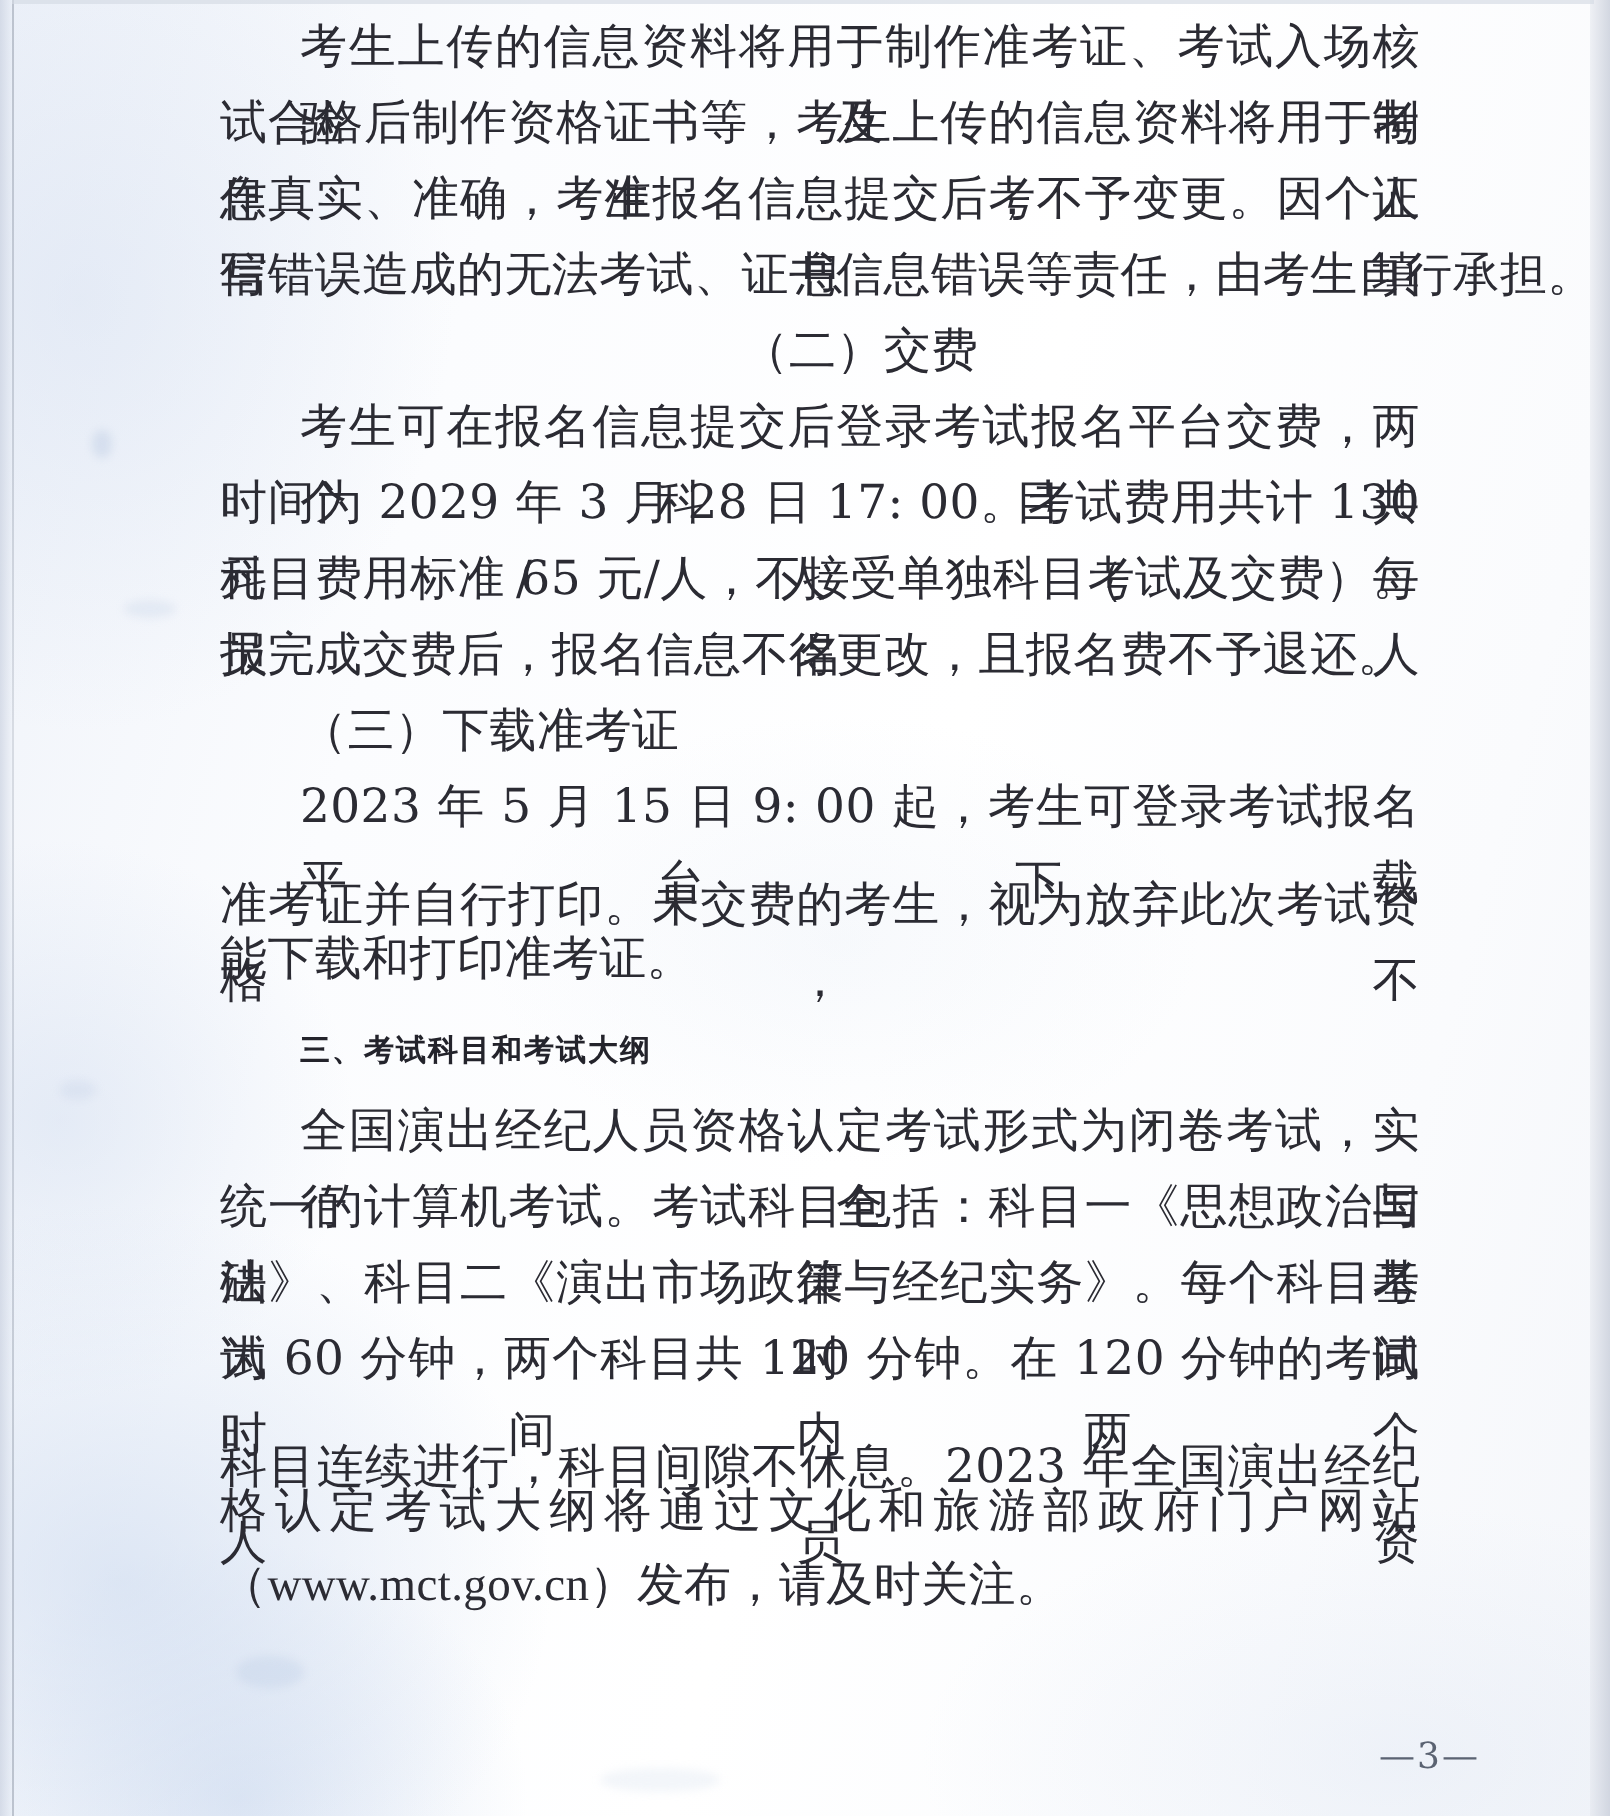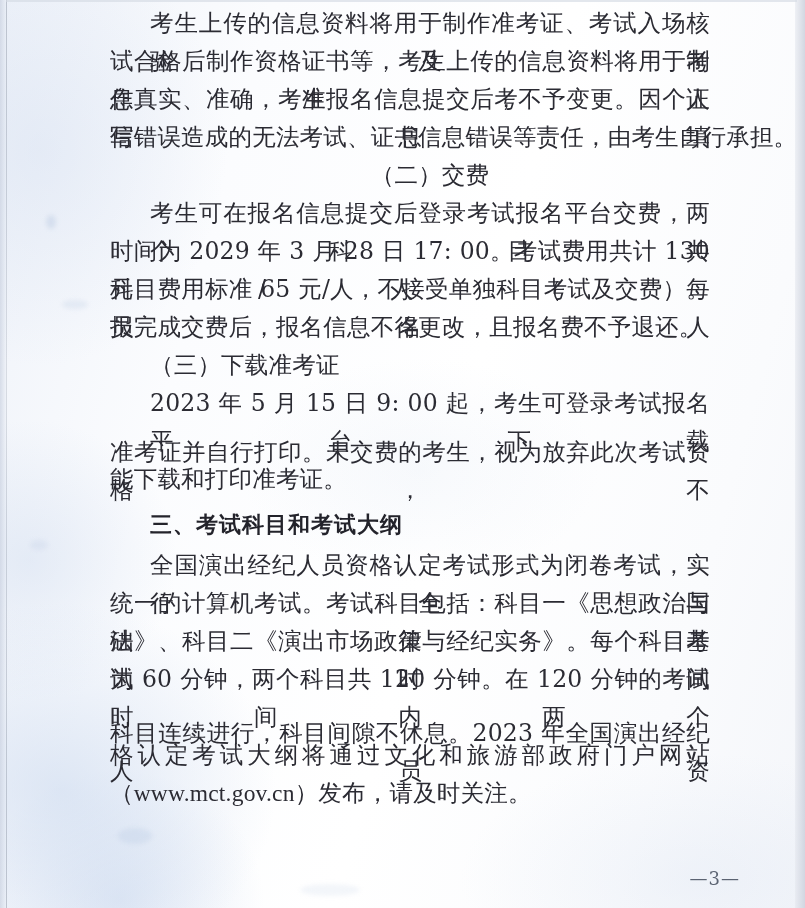--- a/index.html
+++ b/index.html
@@ -79,21 +79,21 @@
   }
   .line.justify {
     text-align: justify;
     text-align-last: justify;
     white-space: normal;
   }
   .line.indent { left: 150px; width: 560px; }
   .line.heading {
     font-family: "DejaVu Sans", "Liberation Sans", sans-serif;
     font-weight: bold;
-    font-size: 22px;
+    font-size: 15px;
     letter-spacing: 1px;
     color: #23232b;
   }
   .page-number {
     position: absolute;
     left: 0;
     top: 868px;
     width: 740px;
     text-align: right;
     font-size: 18px;

